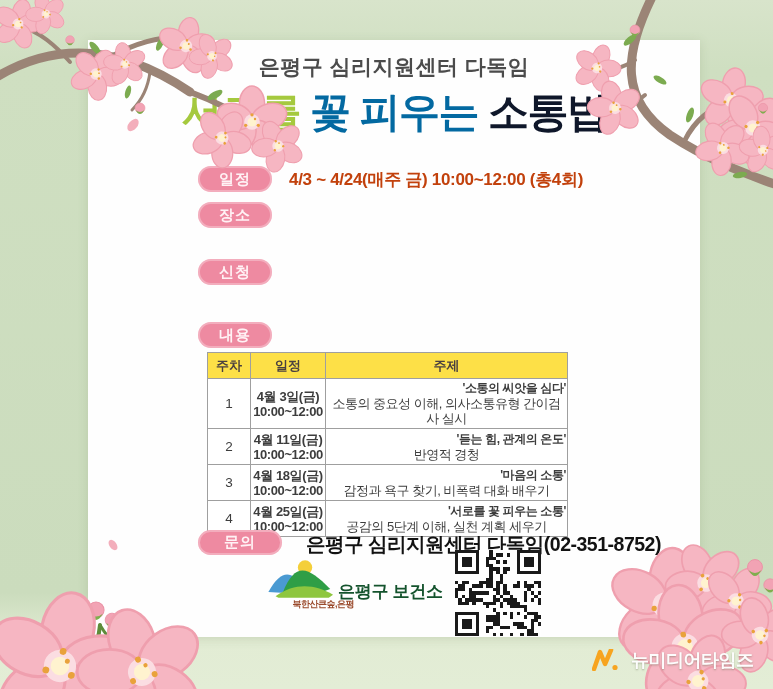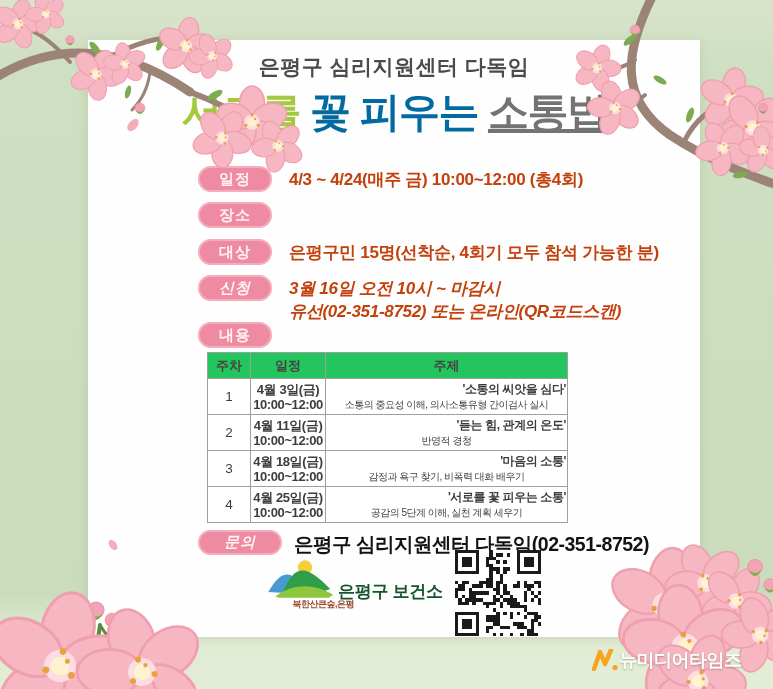--- a/index.html
+++ b/index.html
@@ -20,70 +20,70 @@
   .org-title {
     position:absolute; top:13px; left:0; width:100%; text-align:center;
     font-size:21px; font-weight:700; color:#4b4b4b; letter-spacing:.5px;
   }
   .main-title {
     position:absolute; top:45px; left:0; width:100%; text-align:center;
     font-size:41px; font-weight:900; letter-spacing:-1.5px; white-space:nowrap;
   }
   .main-title .p1 { color:#a5c93e; margin-right:10px; }
   .main-title .p2 { color:#0369a1; margin-right:10px; }
-  .main-title .p3 { color:#737373;text-decoration:underline; }
+  .main-title .p3 { color:#0f172a; }
 
   
   .info-row { position:absolute; left:110px; display:flex; align-items:flex-start; }
   .pill {
     flex:none; width:74px; height:26px; border-radius:15px;
     background:#ee8aa1; box-shadow:inset 0 0 0 2px rgba(255,255,255,.30);
     color:#fff2f5; font-size:15px; font-weight:700;
     display:flex; align-items:center; justify-content:center; letter-spacing:1px;
   }
   .info-text { margin-left:17px; padding-top:2px; font-size:17px; font-weight:700; color:#c2410c; line-height:23px; letter-spacing:-.3px; }
   .row-schedule { top:126px; } .row-place { top:162px; } .row-target { top:199px; }
-  .row-apply { top:235px;font-style:italic; } .row-content { top:282px; }
+  .row-apply { top:219px; } .row-content { top:282px; }
 
   
   .sch-table {
     position:absolute; left:119px; top:312px; width:360px;
     border-collapse:collapse; table-layout:fixed;
   }
   .sch-table th, .sch-table td { border:1px solid #9f9f9f; text-align:center; vertical-align:middle; padding:2px 1px; }
-  .sch-table th { background:#22c55e; height:26px; font-size:13px; font-weight:700; color:#4a4040; }
+  .sch-table th { background:#fde047; height:26px; font-size:13px; font-weight:700; color:#4a4040; }
   .sch-table td { height:36px; color:#3d3d3d; background:#fff; }
   .col-week { width:43px; } .col-date { width:75px; } .col-topic { width:242px; }
   .cell-week { font-size:13.5px; font-weight:400; }
   .cell-date div { font-size:13px; font-weight:700; line-height:15px; letter-spacing:-.4px; }
   .topic-title { font-size:12px; font-weight:700; line-height:15px; letter-spacing:-.4px;text-align:right; }
-  .topic-desc  { font-size:10px; font-weight:400; line-height:15px; letter-spacing:-.5px; }
+  .topic-desc  { font-size:13px; font-weight:400; line-height:15px; letter-spacing:-.5px; }
 
   
   .row-inquiry { top:490px; }
-  .row-inquiry .pill { width:84px; height:25px;font-style:italic; }
-  .inquiry-text { margin-left:12px; padding-top:1px; font-size:19.5px; font-weight:800; color:#121212; letter-spacing:-.5px; }
+  .row-inquiry .pill { width:84px; height:25px; }
+  .inquiry-text { margin-left:24px; padding-top:1px; font-size:19.5px; font-weight:800; color:#121212; letter-spacing:-.5px; }
 
   
   .logo-icon { position:absolute; left:176px; top:516px; }
   .logo-caption { position:absolute; left:150px; top:558px; width:116px; text-align:right; font-size:9px; font-weight:700; color:#9a4a2c; letter-spacing:-.5px; }
   .org-name { position:absolute; left:250px; top:540px; font-size:17px; font-weight:700; color:#14532d; letter-spacing:-.3px; }
   .qr { position:absolute; left:367px; top:510px; width:86px; height:86px; background:#fff; }
 
   
   .deco { position:absolute; pointer-events:none; }
   .deco-tl { left:0; top:0; }
   .deco-tr { left:535px; top:0; }
   .deco-bl { left:0; top:480px; }
   .deco-br { left:520px; top:455px; }
 
   
   .watermark { position:absolute; left:592px; top:648px; display:flex; align-items:center; }
   .wm-text {
-    margin-left:1px; font-size:18px; font-weight:800; color:#fdfdfd; letter-spacing:-.5px;
+    margin-left:13px; font-size:18px; font-weight:800; color:#fdfdfd; letter-spacing:-.5px;
     text-shadow:0 1px 2px rgba(90,100,70,.45);
   }
 </style>
 </head>
 <body>
 
 <svg width="0" height="0" style="position:absolute" aria-hidden="true">
   <defs>
     <g id="blossom">
       <g fill="#f6b6c2" stroke="#ef9fae" stroke-width="0.5">
@@ -127,31 +127,23 @@
 
     <div class="info-row row-schedule">
       <div class="pill">일정</div>
       <div class="info-text">4/3 ~ 4/24(매주 금) 10:00~12:00 (총4회)</div>
     </div>
 
     <div class="info-row row-place">
       <div class="pill">장소</div>
     </div>
 
-    <div class="info-row row-target">
-      <div class="pill">대상</div>
-      <div class="info-text">은평구민 15명(선착순, 4회기 모두 참석 가능한 분)</div>
-    </div>
 
     <div class="info-row row-apply">
       <div class="pill">신청</div>
-      <div class="info-text">
-        <div>3월 16일 오전 10시 ~ 마감시</div>
-        <div>유선(02-351-8752) 또는 온라인(QR코드스캔)</div>
-      </div>
     </div>
 
     <div class="info-row row-content">
       <div class="pill">내용</div>
     </div>
 
     <table class="sch-table">
       <colgroup>
           <col class="col-week">
           <col class="col-date">

